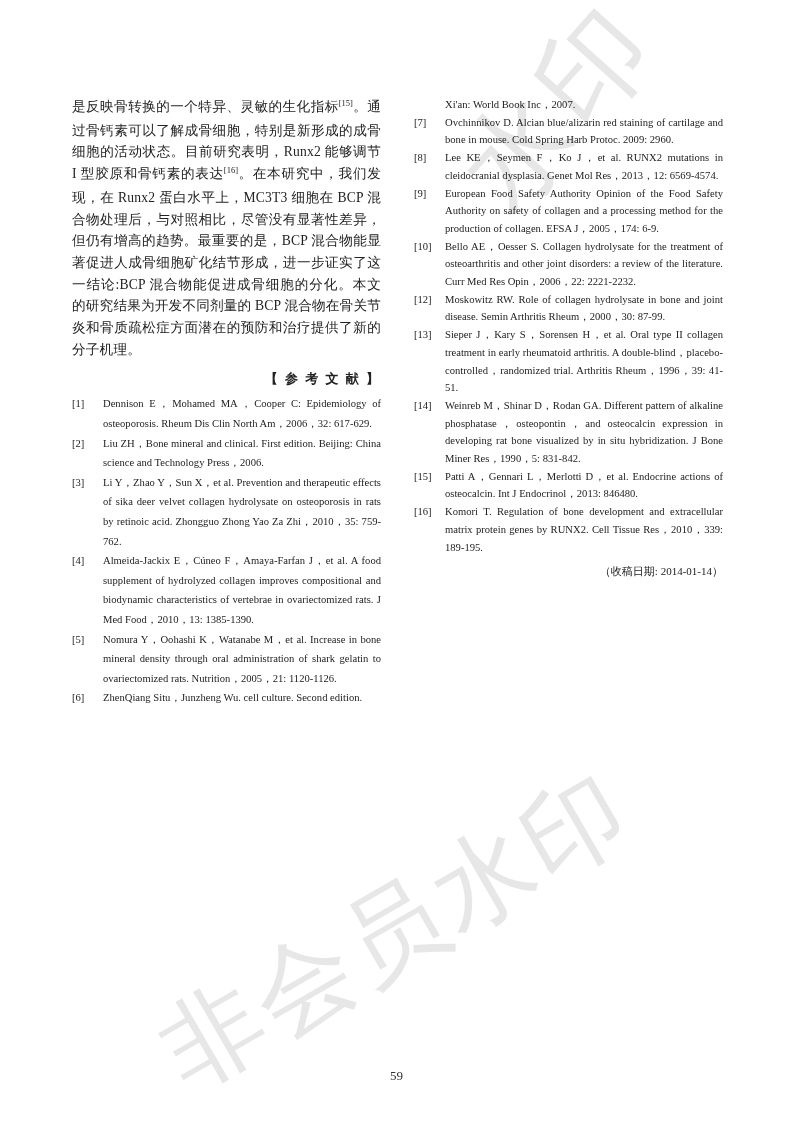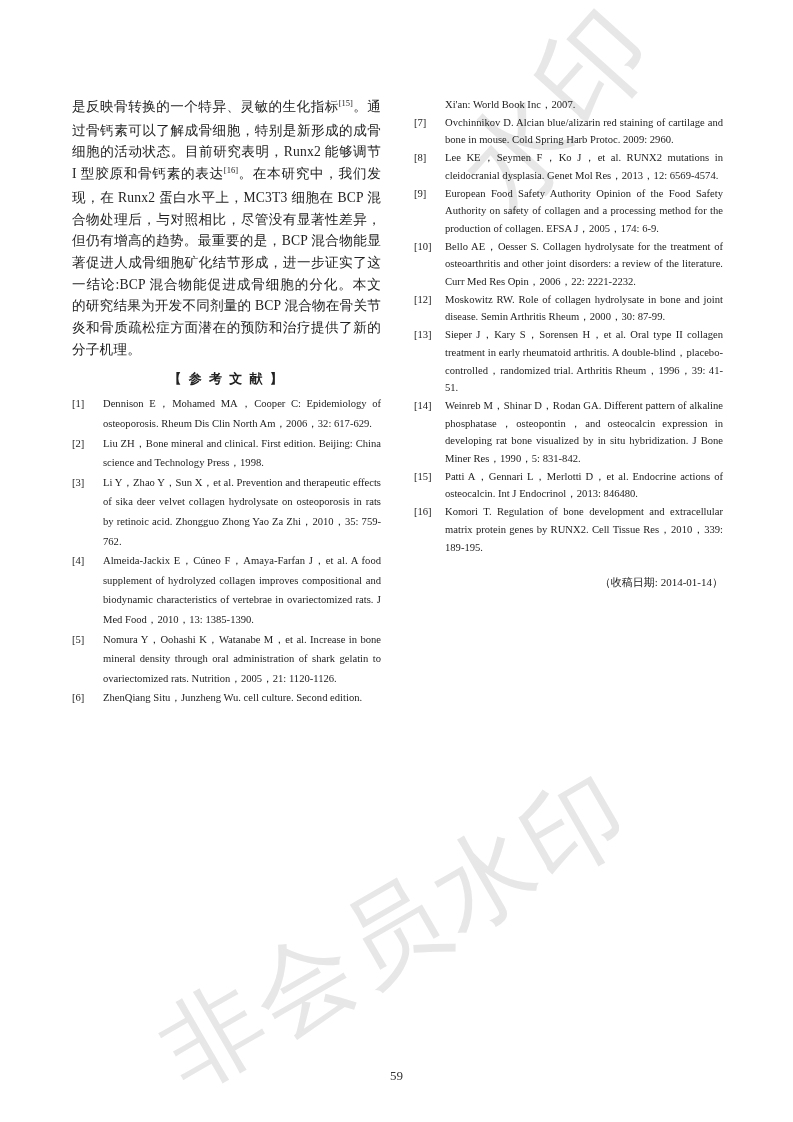--- a/index.html
+++ b/index.html
@@ -70,38 +70,38 @@
   .sup {
     font-size: 8.5px;
     position: relative;
     top: -5px;
     letter-spacing: 0;
   }
   .refs-heading {
     margin-top: 8px;
     height: 22px;
     line-height: 22px;
-    text-align: center;
+    text-align: right;
     font-weight: bold;
     font-size: 13px;
     letter-spacing: 2px;
   }
   .ref-list {
     margin: 4px 0 0 0;
     padding: 0;
     list-style: none;
     font-size: 10.6px;
   }
   .ref-list-left  { line-height: 19.6px; }
   .ref-list-right { line-height: 17.7px; margin-top: 0; }
   .ref { display: flex; }
   .ref-label { flex: 0 0 31px; }
   .ref-text { flex: 1; text-align: justify; }
   .received {
-    margin-top: 18px;
+    margin-top: 7px;
     text-align: right;
     font-size: 11px;
     line-height: 17px;
   }
   
   .page-number-bottom {
     position: absolute;
     z-index: 1;
     left: 0; top: 1068px;
     width: 100%;
@@ -128,21 +128,21 @@
 
       <div class="refs-heading">【 参 考 文 献 】</div>
 
       <ul class="ref-list ref-list-left">
         <li class="ref">
           <span class="ref-label">[1]</span>
           <span class="ref-text">Dennison E，Mohamed MA，Cooper C: Epidemiology of osteoporosis. Rheum Dis Clin North Am，2006，32: 617-629.</span>
         </li>
         <li class="ref">
           <span class="ref-label">[2]</span>
-          <span class="ref-text">Liu ZH，Bone mineral and clinical. First edition. Beijing: China science and Technology Press，1998.</span>
+          <span class="ref-text">Liu ZH，Bone mineral and clinical. First edition. Beijing: China science and Technology Press，2006.</span>
         </li>
         <li class="ref">
           <span class="ref-label">[3]</span>
           <span class="ref-text">Li Y，Zhao Y，Sun X，et al. Prevention and therapeutic effects of sika deer velvet collagen hydrolysate on osteoporosis in rats by retinoic acid. Zhongguo Zhong Yao Za Zhi，2010，35: 759-762.</span>
         </li>
         <li class="ref">
           <span class="ref-label">[4]</span>
           <span class="ref-text">Almeida-Jackix E，Cúneo F，Amaya-Farfan J，et al. A food supplement of hydrolyzed collagen improves compositional and biodynamic characteristics of vertebrae in ovariectomized rats. J Med Food，2010，13: 1385-1390.</span>
         </li>
         <li class="ref">

